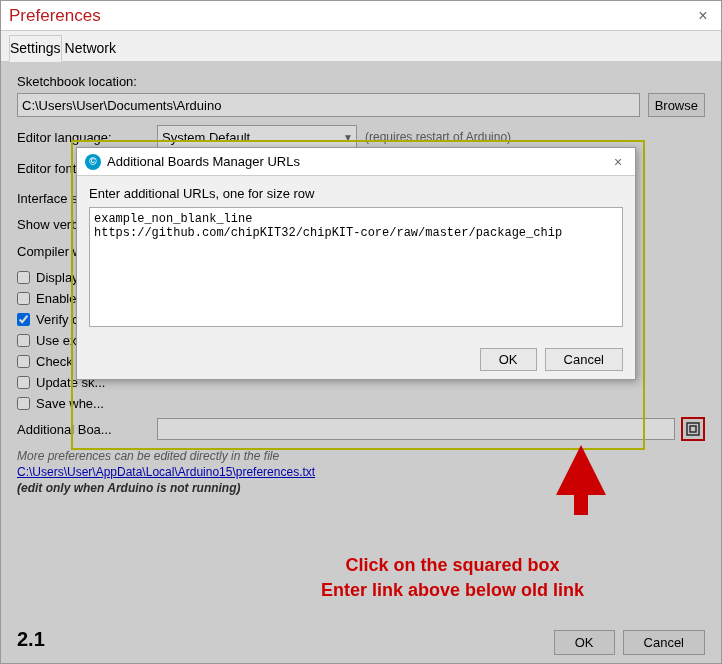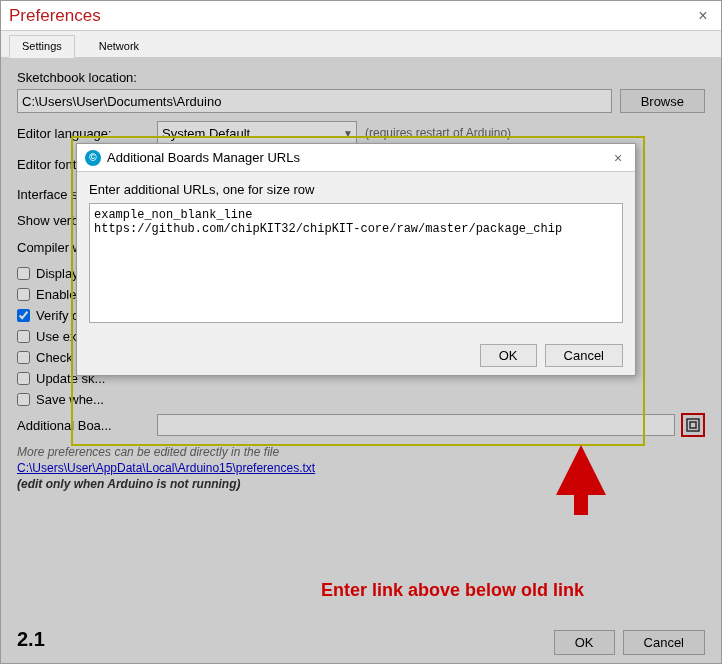--- a/index.html
+++ b/index.html
@@ -49,26 +49,26 @@
     }
 
     .tabs {
       display: flex;
       padding: 4px 8px 0 8px;
       background: #f0f0f0;
       border-bottom: 1px solid #ccc;
     }
 
     .tab {
-      padding: 4px 12px;
+      padding: 4px 0;
       cursor: pointer;
       border: 1px solid transparent;
-      font-size: 11px;
+      font-size: 14px;
       background: #f0f0f0;
-      margin-right: 11px;
+      margin-right: 2px;
     }
 
     .tab.active {
       background: #f0f0f0;
       border: 1px solid #ccc;
       border-bottom: 1px solid #f0f0f0;
       margin-bottom: -1px;
     }
 
     .content {
@@ -98,21 +98,21 @@
       flex: 1;
       border: 1px solid #aaa;
       padding: 3px 4px;
       font-size: 13px;
       background: #fff;
       height: 24px;
     }
 
     .browse-btn {
       margin-left: 8px;
-      padding: 2px 20px;
+      padding: 2px 6px;
       border: 1px solid #aaa;
       background: #e8e8e8;
       cursor: pointer;
       font-size: 13px;
       height: 24px;
     }
 
     .language-select {
       width: 200px;
       border: 1px solid #aaa;
@@ -567,17 +567,18 @@
     </div>
 
     <div style="position:absolute; bottom:148px; right:115px;">
       <div style="display:flex; flex-direction:column; align-items:center;">
         <div class="arrow-up"></div>
         <div class="arrow-stem"></div>
       </div>
     </div>
 
     <div class="annotation-text">
+      <div>Click on the squared box</div>
       <div>Enter link above below old link</div>
     </div>
 
   </div>
 </div>
 
 </body></html>

